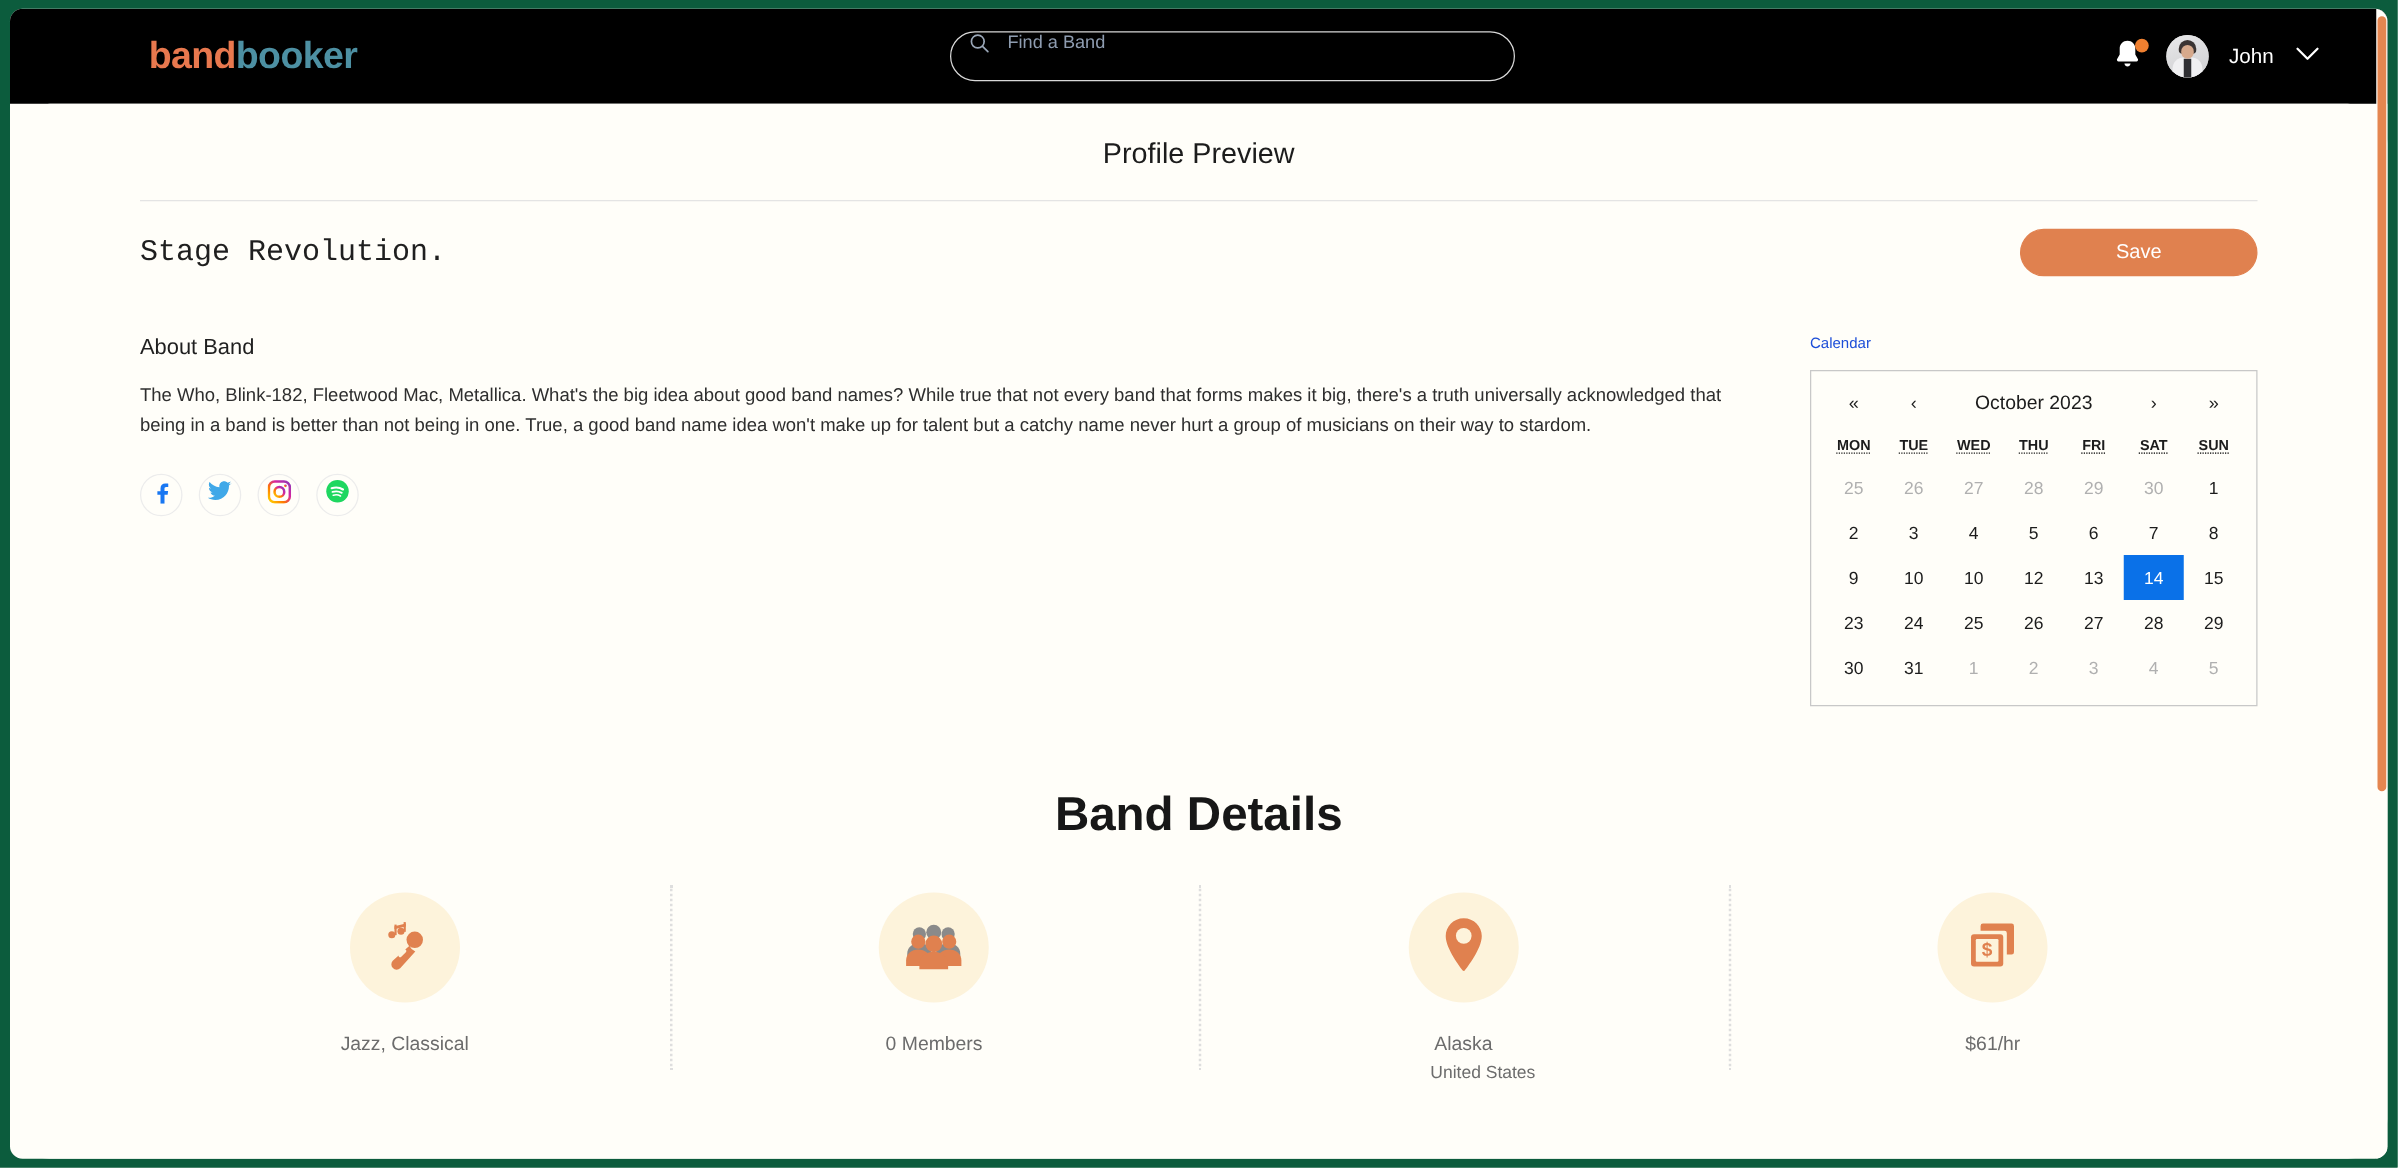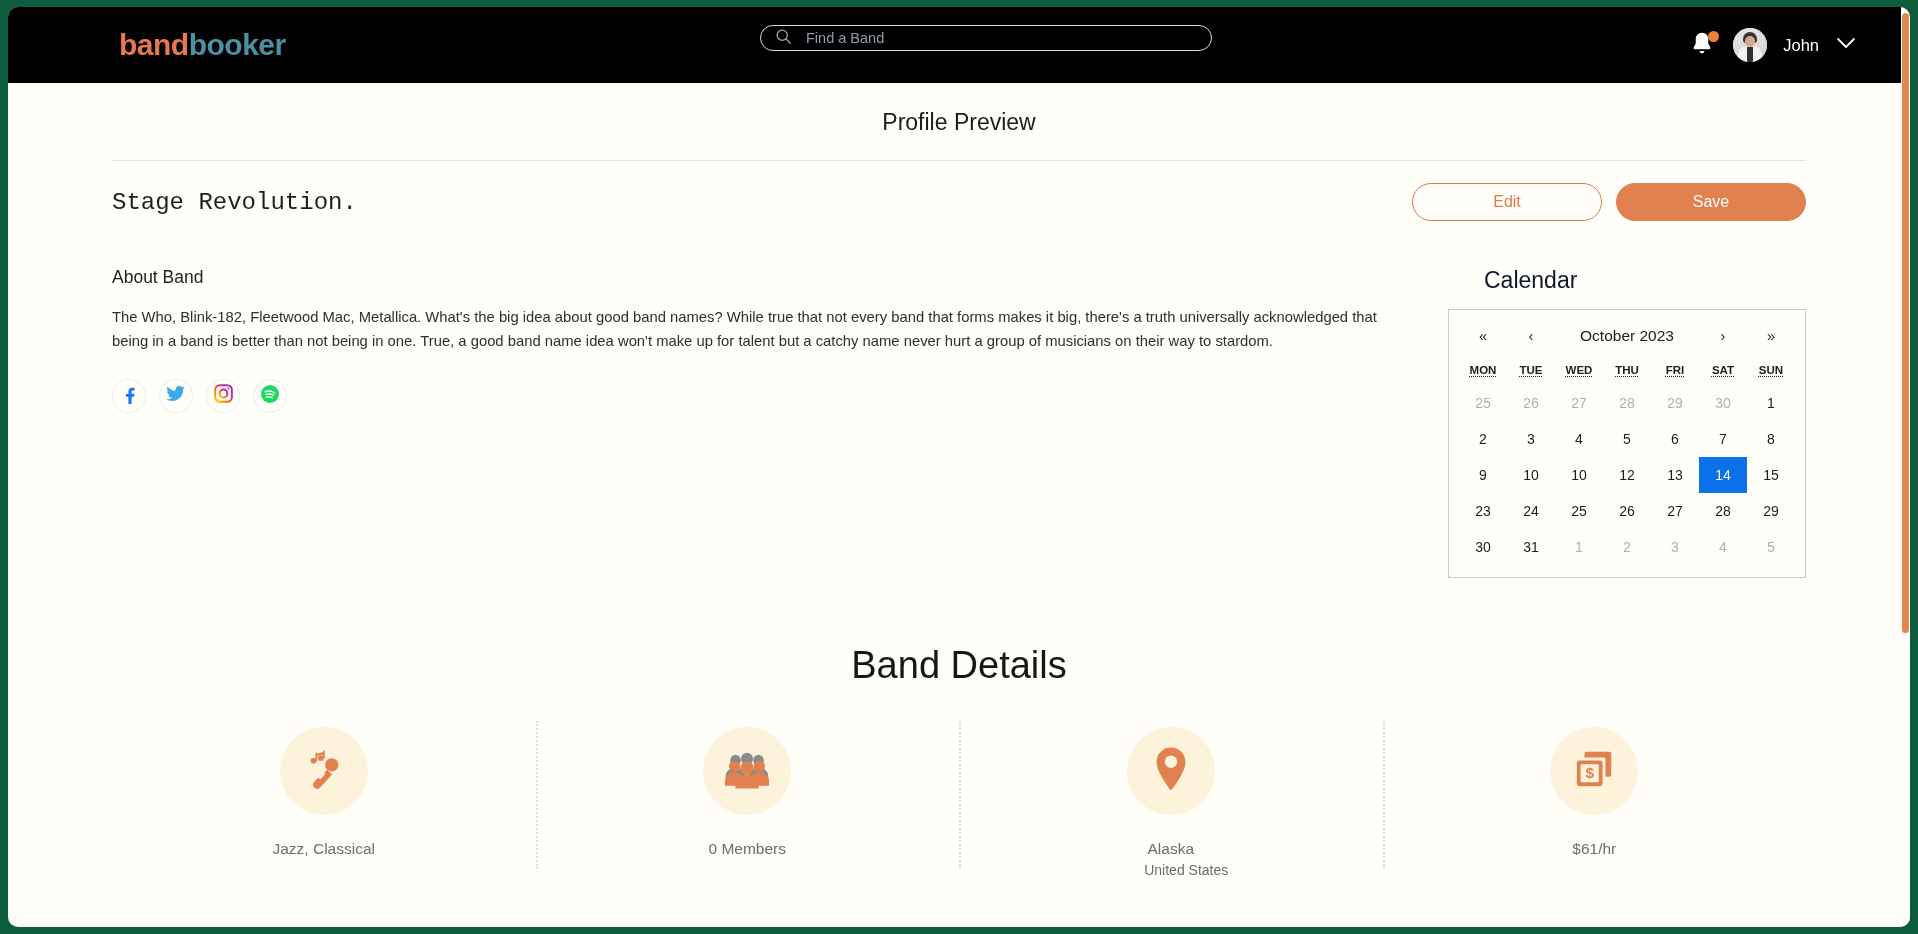--- a/index.html
+++ b/index.html
@@ -31,25 +31,25 @@
     font-size: 30px;
     font-weight: bold;
     letter-spacing: -0.5px;
   }
   .logo .l-band { color: #e8784e; }
   .logo .l-booker { color: #4d90a3; }
 
   .searchbox {
     position: absolute;
     left: 752px; top: 18px;
-    width: 452px; height: 26px;
+    width: 452px; height: 40px;
     border: 1px solid #d8d8d8;
     border-radius: 22px;
     display: flex;
-    align-items: center;
+    align-items: flex-start;
     padding: 0 14px;
     background: transparent;
   }
   .searchbox svg { flex: none; }
   .search-input {
     background: transparent;
     border: none;
     outline: none;
     color: #c9d4e2;
     font-size: 14.5px;
@@ -139,21 +139,21 @@
   .social {
     width: 34px; height: 34px; border-radius: 50%;
     border: 1px solid #ececec;
     display: flex; align-items: center; justify-content: center;
     background: #fffef9;
     cursor: pointer;
   }
 
   
   .cal-col { width: 358px; flex: none; }
-  .cal-title { font-size: 23px; color: #0f172a; margin-bottom: 15px; margin-left: 36px; }
+  .cal-title { font-size: 12px; color: #1d4ed8; margin-bottom: 15px; }
   .cal-box { border: 1px solid #c8c8c8; background: #fffef9; padding: 8px 10px 12px 10px; }
   .cal-nav {
     display: grid;
     grid-template-columns: 1fr 1fr 3fr 1fr 1fr;
     align-items: center;
     height: 36px;
     font-size: 14.5px;
     color: #1c1c1c;
   }
   .cal-nav span { text-align: center; cursor: pointer; }
@@ -174,21 +174,21 @@
     cursor: pointer;
   }
   table.cal td.muted { color: #b0b0b0; }
   table.cal td.sel { background: #0a71e8; color: #ffffff; }
 
   
   .details-title {
     text-align: center;
     font-size: 38px;
     color: #171717;
-    font-weight: normal;
+    font-weight: bold;
     margin-top: 66px;
   }
   .details-row {
     display: flex;
     margin: 40px 104px 0 104px;
   }
   .detail {
     flex: 1;
     display: flex; flex-direction: column; align-items: center;
     position: relative;
@@ -278,21 +278,20 @@
   </div>
 
   <div class="page">
 
     <h1 class="page-title">Profile Preview</h1>
     <div class="divider"></div>
 
     <div class="band-row">
       <div class="band-name">Stage Revolution.</div>
       <div class="btn-group">
-        <button class="btn btn-edit">Edit</button>
         <button class="btn btn-save">Save</button>
       </div>
     </div>
 
     <div class="content">
 
       <div class="about-col">
         <div class="section-title">About Band</div>
         <div class="about-text">The Who, Blink-182, Fleetwood Mac, Metallica. What's the big idea about good band names? While true that not every band that forms makes it big, there's a truth universally acknowledged that being in a band is better than not being in one. True, a good band name idea won't make up for talent but a catchy name never hurt a group of musicians on their way to stardom.</div>
 

